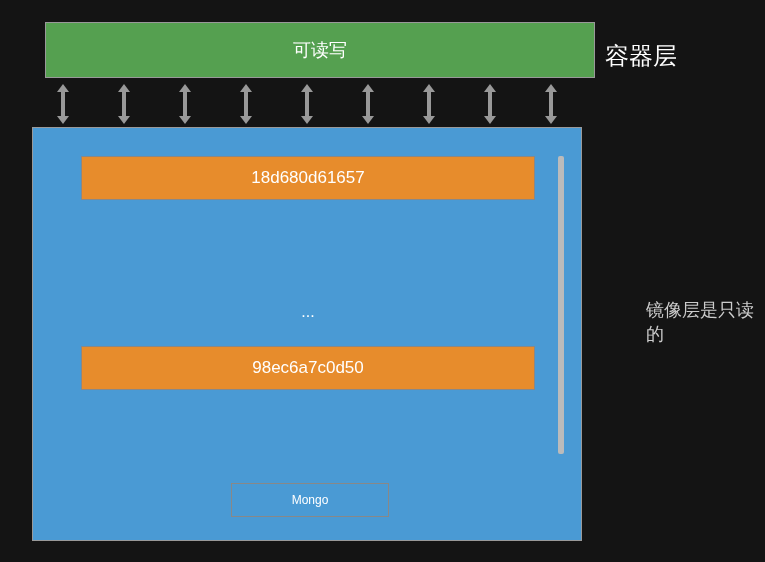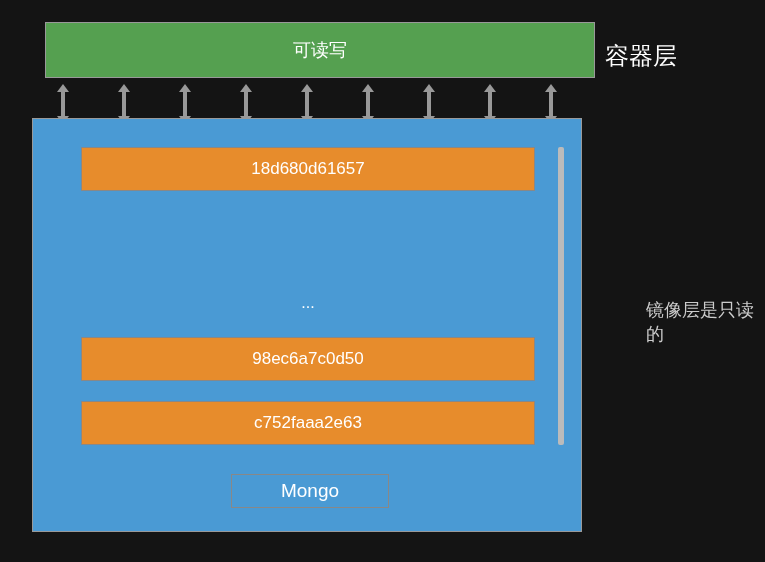--- a/index.html
+++ b/index.html
@@ -45,21 +45,21 @@
     .arrow {
       display: flex;
       flex-direction: column;
       align-items: center;
       color: #999;
     }
     .arrow svg { display: block; }
     .image-box {
       position: absolute;
       left: 32px;
-      top: 118px;
+      top: 127px;
       width: 550px;
       height: 414px;
       background: #4a9ad4;
       border: 1px solid #999;
     }
     .layer {
       position: absolute;
       left: 48px;
       width: 454px;
       height: 44px;
@@ -82,21 +82,21 @@
     .image-label {
       position: absolute;
       left: 198px;
       width: 158px;
       height: 34px;
       border: 1px solid #888;
       display: flex;
       align-items: center;
       justify-content: center;
       color: #fff;
-      font-size: 19px;
+      font-size: 12px;
     }
     .scrollbar-indicator {
       position: absolute;
       width: 6px;
       background: #bbb;
       border-radius: 2px;
     }
     .label-right-mid {
       position: absolute;
       left: 605px;
@@ -162,22 +162,19 @@
 </div>
 
 <div class="image-box">
   <div class="layer" style="top:28px">
     <span>18d680d61657</span>
   </div>
   <div class="ellipsis" style="top:175px">...</div>
   <div class="layer" style="top:218px">
     <span>98ec6a7c0d50</span>
   </div>
-  <div class="layer" style="top:282px">
-    <span>c752faaa2e63</span>
-  </div>
   <div class="image-label" style="top:355px">
     <span>Mongo</span>
   </div>
   <div class="scrollbar-indicator" style="left:525px; top:28px; height:298px"></div>
 </div>
 
 <div class="label-right-mid" style="top:298px">镜像层是只读的</div>
 
 </body></html>

